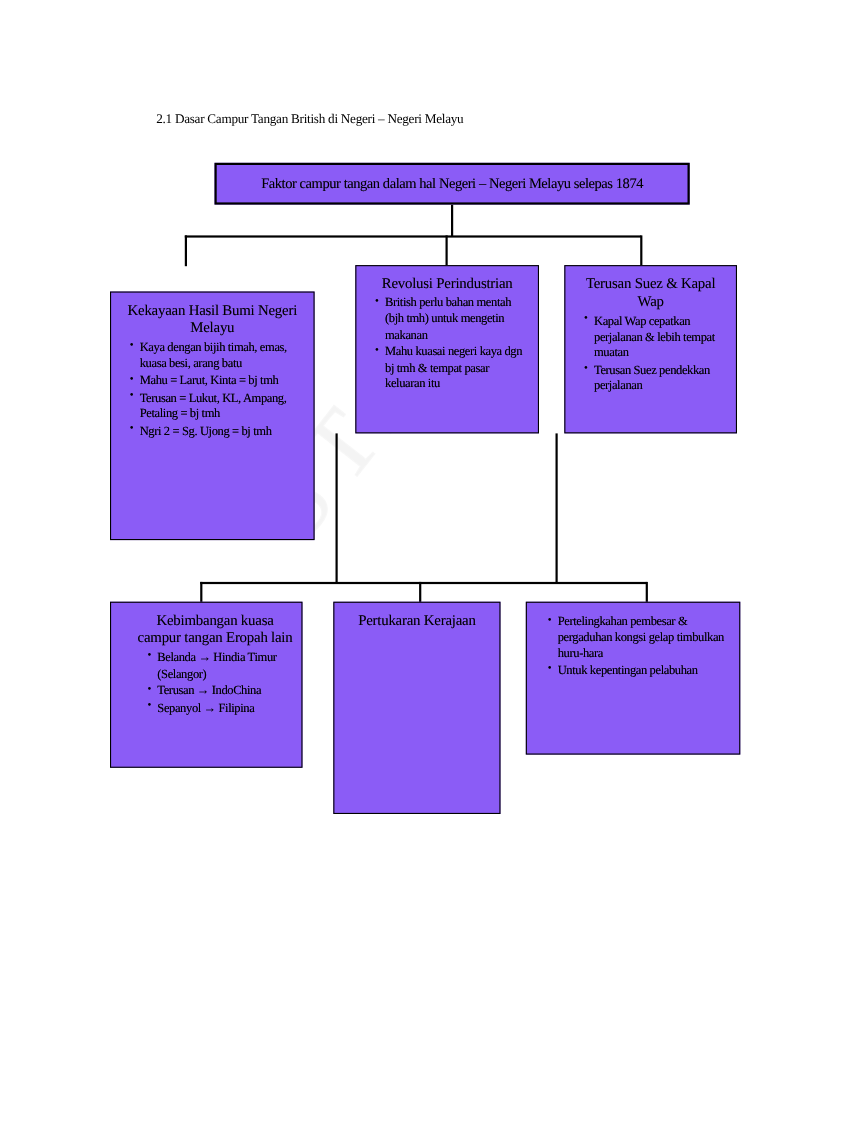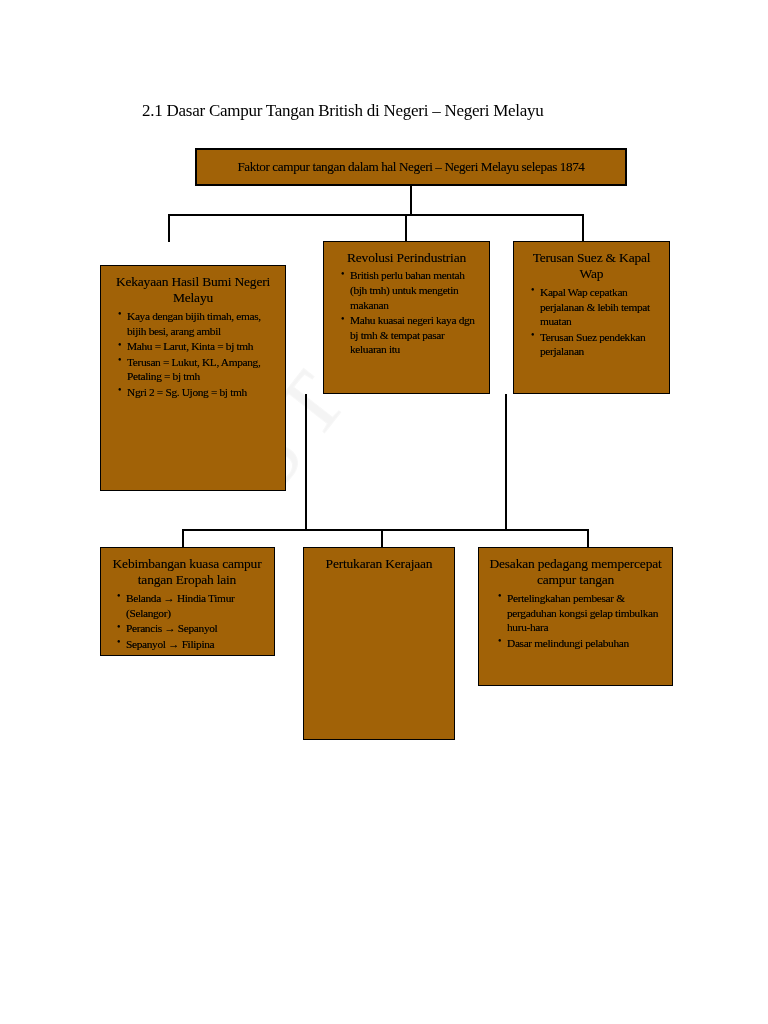--- a/index.html
+++ b/index.html
@@ -47,38 +47,38 @@
     color: #d8d8d8;
     white-space: nowrap;
     -webkit-text-stroke: 1px #e2e2e2;
   }
 
   
   .doc-heading {
     position: absolute;
     left: 142px;
     top: 101px;
-    font-size: 17px;
+    font-size: 12px;
     letter-spacing: -0.25px;
     white-space: nowrap;
     z-index: 3;
   }
 
   
   .line {
     position: absolute;
     background: #000000;
     z-index: 1;
   }
 
   
   .node {
     position: absolute;
     border: 1.6px solid #000000;
-    background: #a16207;
+    background: #8b5cf6;
     box-sizing: border-box;
     z-index: 2;
   }
   .node.root {
     border-width: 2px;
   }
 
   .node-title {
     text-align: center;
     font-size: 13.5px;
@@ -145,21 +145,21 @@
   <div class="line" style="left:305px; top:394px; width:1.8px; height:136px;"></div>
   <div class="line" style="left:505px; top:394px; width:1.8px; height:136px;"></div>
   <div class="line" style="left:182px; top:529px; width:406px; height:1.8px;"></div>
   <div class="line" style="left:182px; top:529px; width:1.8px; height:19px;"></div>
   <div class="line" style="left:381px; top:529px; width:1.8px; height:19px;"></div>
   <div class="line" style="left:587px; top:529px; width:1.8px; height:19px;"></div>
 
   <div class="node" style="left:100px; top:241px; width:186px; height:226px; padding:8px 3px 0 3px;margin-top:24px;">
     <div class="node-title">Kekayaan Hasil Bumi Negeri Melayu</div>
     <ul class="bullets">
-      <li>Kaya dengan bijih timah, emas, bijih besi, arang ambil</li>
+      <li>Kaya dengan bijih timah, emas, kuasa besi, arang batu</li>
       <li>Mahu = Larut, Kinta = bj tmh</li>
       <li>Terusan = Lukut, KL, Ampang, Petaling = bj tmh</li>
       <li>Ngri 2 = Sg. Ujong = bj tmh</li>
     </ul>
   </div>
 
   <div class="node" style="left:323px; top:241px; width:167px; height:153px; padding:8px 3px 0 3px;">
     <div class="node-title">Revolusi Perindustrian</div>
     <ul class="bullets">
       <li>British perlu bahan mentah (bjh tmh) untuk mengetin makanan</li>
@@ -168,34 +168,33 @@
   </div>
 
   <div class="node" style="left:513px; top:241px; width:157px; height:153px; padding:8px 3px 0 3px;">
     <div class="node-title">Terusan Suez &amp; Kapal Wap</div>
     <ul class="bullets">
       <li>Kapal Wap cepatkan perjalanan &amp; lebih tempat muatan</li>
       <li>Terusan Suez pendekkan perjalanan</li>
     </ul>
   </div>
 
-  <div class="node" style="left:100px; top:547px; width:175px; height:109px; padding:8px 3px 0 2px;">
+  <div class="node" style="left:100px; top:547px; width:175px; height:151px; padding:8px 3px 0 19px;">
     <div class="node-title">Kebimbangan kuasa campur tangan Eropah lain</div>
     <ul class="bullets">
       <li>Belanda → Hindia Timur (Selangor)</li>
-      <li>Perancis → Sepanyol</li>
+      <li>Terusan → IndoChina</li>
       <li>Sepanyol → Filipina</li>
     </ul>
   </div>
 
   <div class="node" style="left:303px; top:547px; width:152px; height:193px; padding:8px 3px 0 3px;">
     <div class="node-title">Pertukaran Kerajaan</div>
   </div>
 
   <div class="node" style="left:478px; top:547px; width:195px; height:139px; padding:8px 5px 0 5px;">
-    <div class="node-title">Desakan pedagang mempercepat campur tangan</div>
     <ul class="bullets">
       <li>Pertelingkahan pembesar &amp; pergaduhan kongsi gelap timbulkan huru-hara</li>
-      <li>Dasar melindungi pelabuhan</li>
+      <li>Untuk kepentingan pelabuhan</li>
     </ul>
   </div>
 
 </div>
 
 </body></html>

